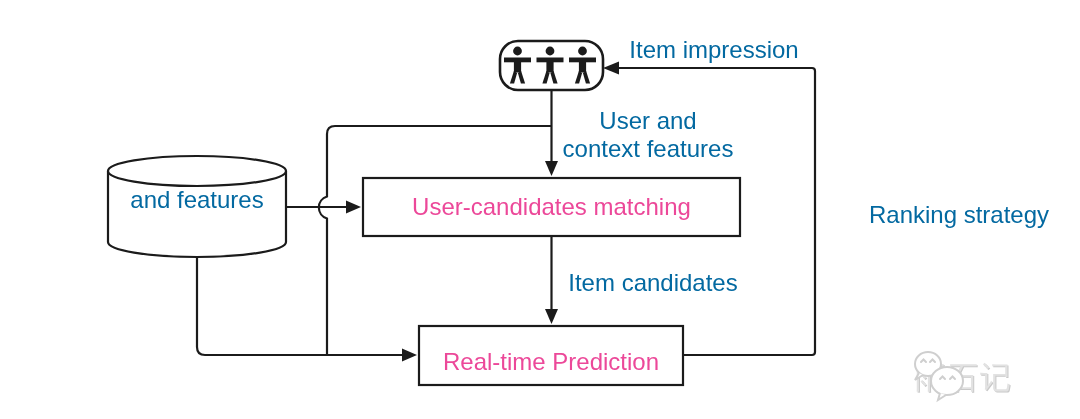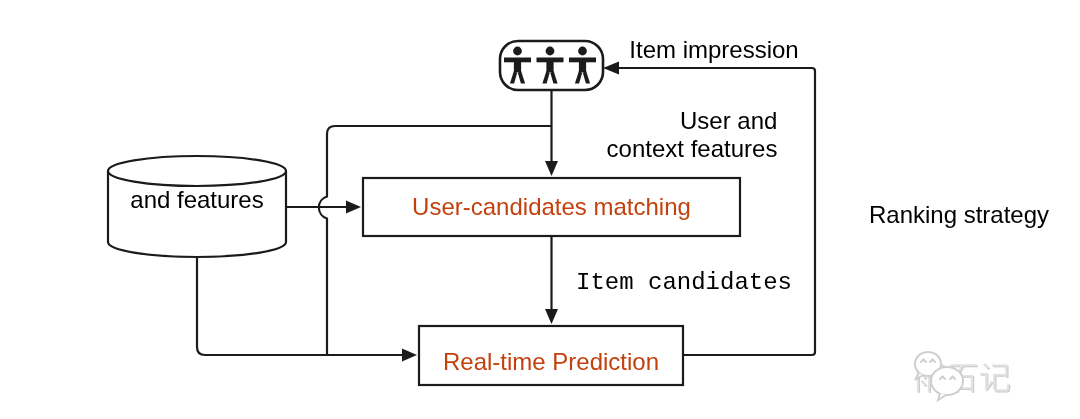--- a/index.html
+++ b/index.html
@@ -6,31 +6,31 @@
   .canvas{
     position:relative;
     width:1080px;height:419px;
     background:#ffffff;
     font-family:"Liberation Sans","DejaVu Sans",sans-serif;
     overflow:hidden;
   }
   .canvas svg{position:absolute;left:0;top:0;}
   .lbl{
     position:absolute;
-    color:#000000;
+    color:#0369a1;
     font-size:24px;
     line-height:28px;
-    text-align:right;
+    text-align:center;
     white-space:nowrap;
   }
   .lbl .line{display:block;}
   .boxlbl{
     position:absolute;
     display:flex;align-items:center;justify-content:center;
-    color:#c2410c;font-size:24px;white-space:nowrap;
+    color:#ec4899;font-size:24px;white-space:nowrap;
   }
   .watermark{
     position:absolute;left:908px;top:348px;width:170px;height:60px;
     display:flex;align-items:center;
     color:#dedede;
   }
   .watermark .wm-text{
     font-size:31px;
     letter-spacing:2px;
     color:#e2e2e2;
@@ -93,26 +93,26 @@
         <rect x="-13.5" y="-7.5" width="27" height="4.8"></rect>
         <rect x="-3.6" y="-3" width="7.2" height="10.5"></rect>
         <path d="M -3.6 6 L -7.6 18.5 L -3.4 18.5 L -0.4 8 Z"></path>
         <path d="M 3.6 6 L 7.6 18.5 L 3.4 18.5 L 0.4 8 Z"></path>
       </g>
     </g>
   </svg>
 
   <div class="lbl" style="left:714px;top:36px;transform:translateX(-50%);">Item impression</div>
 
-  <div class="lbl" style="left:692px;top:107px;transform:translateX(-50%);">
+  <div class="lbl" style="left:648px;top:107px;transform:translateX(-50%);">
     <span class="line">User and</span>
     <span class="line">context features</span>
   </div>
 
-  <div class="lbl" style="left:684px;top:269px;transform:translateX(-50%);font-family:Liberation Mono, monospace;">Item candidates</div>
+  <div class="lbl" style="left:653px;top:269px;transform:translateX(-50%);">Item candidates</div>
 
   <div class="lbl" style="left:959px;top:201px;transform:translateX(-50%);">Ranking strategy</div>
 
   <div class="lbl" style="left:197px;top:186px;transform:translateX(-50%);">
     <span class="line">and features</span>
   </div>
 
   <div class="boxlbl" style="left:363px;top:178px;width:377px;height:58px;">User-candidates matching</div>
 
   <div class="boxlbl" style="left:419px;top:326px;width:264px;height:71px;">Real-time Prediction</div>

